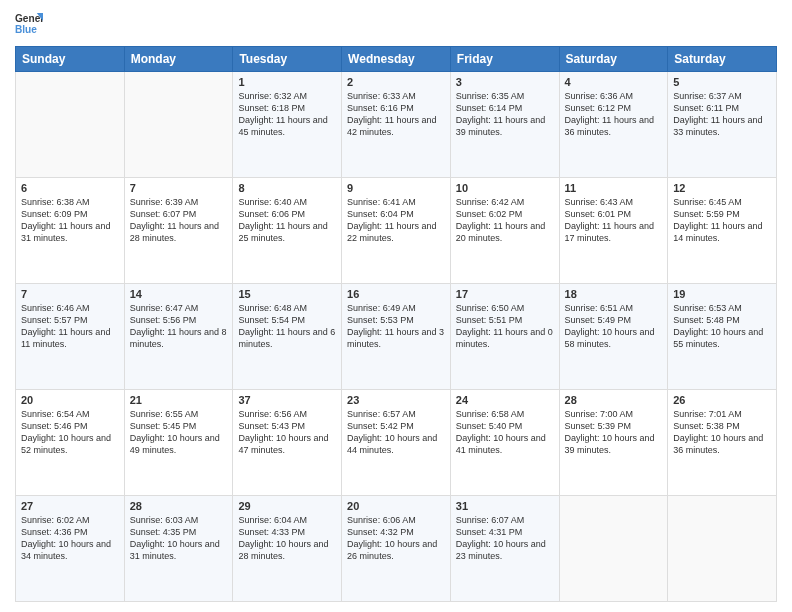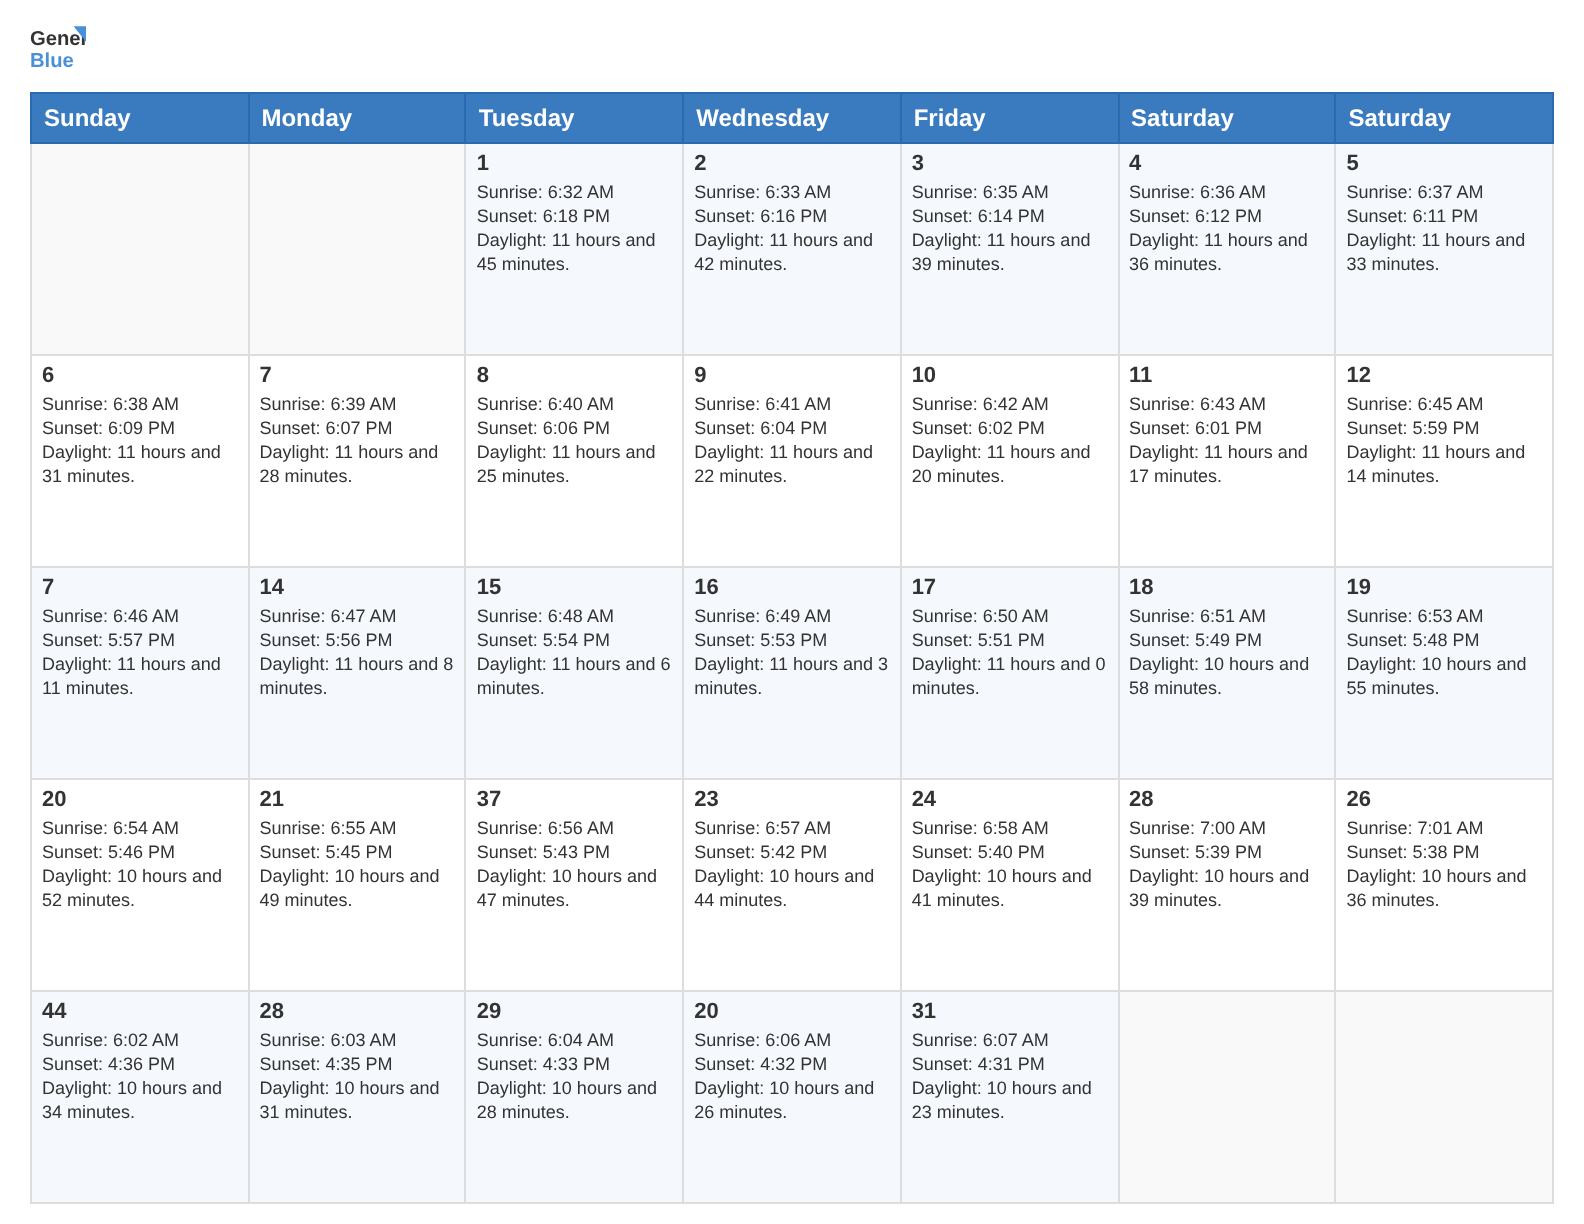--- a/index.html
+++ b/index.html
@@ -285,21 +285,21 @@
       </td>
           <td>
         <span class="day-num">26</span>
         <div class="cell-content">
           Sunrise: 7:01 AM<br>Sunset: 5:38 PM<br>Daylight: 10 hours and 36 minutes.
         </div>
       </td>
         </tr>
         <tr>
           <td>
-        <span class="day-num">44</span>
+        <span class="day-num">27</span>
         <div class="cell-content">
           Sunrise: 6:02 AM<br>Sunset: 4:36 PM<br>Daylight: 10 hours and 34 minutes.
         </div>
       </td>
           <td>
         <span class="day-num">28</span>
         <div class="cell-content">
           Sunrise: 6:03 AM<br>Sunset: 4:35 PM<br>Daylight: 10 hours and 31 minutes.
         </div>
       </td>

